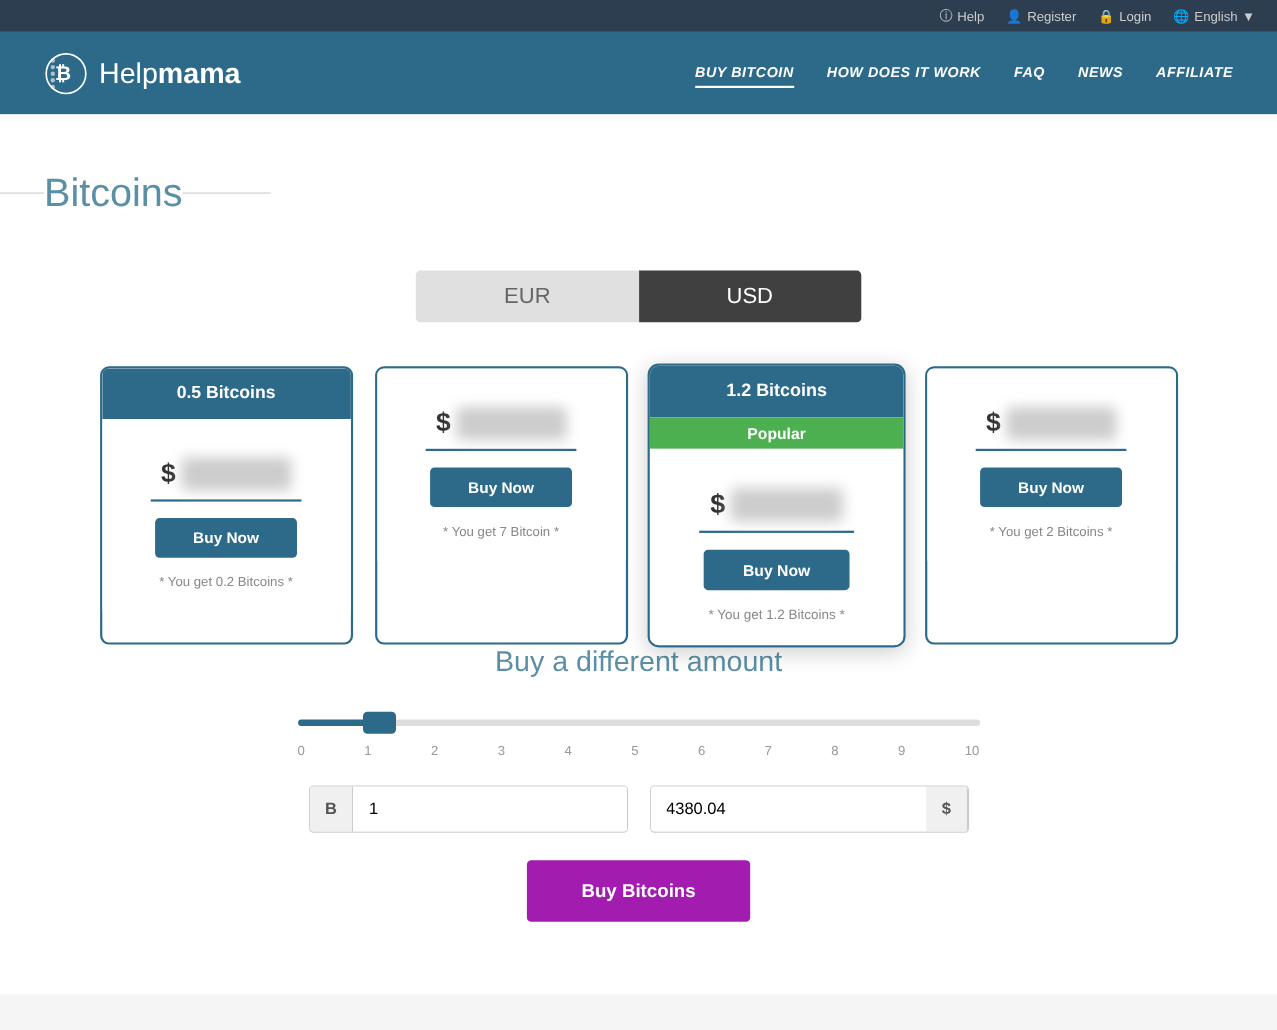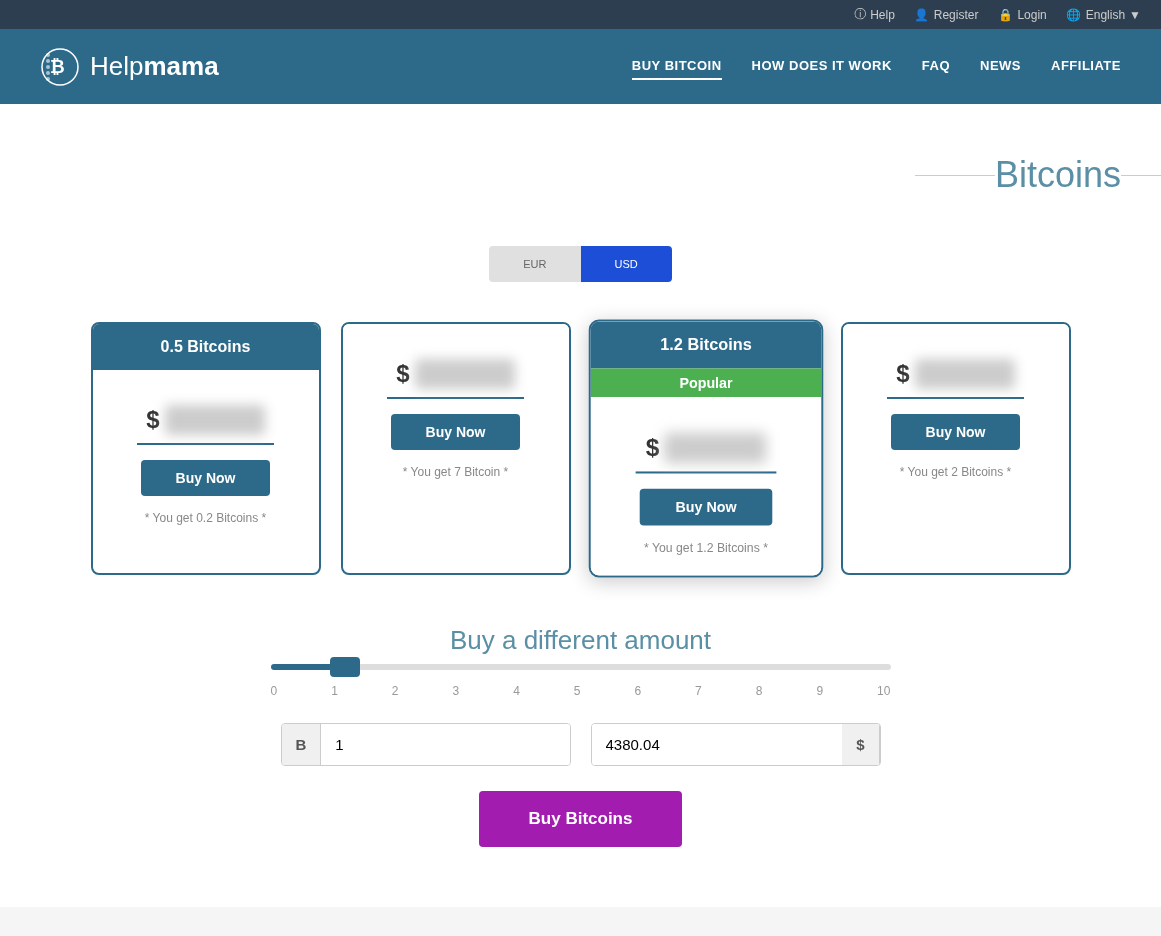--- a/index.html
+++ b/index.html
@@ -43,20 +43,21 @@
     }
     .logo-icon {
       width: 40px;
       height: 40px;
     }
     .logo-text span.bold { font-weight: 700; }
     .nav {
       display: flex;
       gap: 30px;
       align-items: flex-end;
+      font-style: italic;
     }
     .nav-item {
       color: white;
       font-size: 13px;
       font-weight: 600;
       letter-spacing: 0.5px;
       cursor: pointer;
       text-decoration: none;
       padding: 5px 0;
       border-bottom: 2px solid transparent;
@@ -65,21 +66,21 @@
 
     
     .main {
       background: white;
       min-height: 800px;
       padding-bottom: 60px;
     }
 
     
     .page-title-section {
-      text-align: right;
+      text-align: left;
       padding: 50px 0 30px;
     }
     .page-title {
       font-size: 36px;
       font-weight: 300;
       color: #5a8fa5;
       position: relative;
       display: inline-block;
       padding: 0 40px;
     }
@@ -95,44 +96,43 @@
     .page-title::before { right: 100%; margin-right: -40px; }
     .page-title::after { left: 100%; margin-left: -40px; }
 
     
     .currency-toggle {
       display: flex;
       justify-content: center;
       margin: 20px 0 40px;
     }
     .currency-btn {
-      padding: 12px 34px;
-      font-size: 11px;
+      padding: 12px 80px;
+      font-size: 20px;
       border: none;
       cursor: pointer;
       font-weight: 500;
     }
     .currency-btn.eur {
       background: #e0e0e0;
       color: #666;
       border-radius: 4px 0 0 4px;
     }
     .currency-btn.usd {
-      background: #1d4ed8;
+      background: #404040;
       color: white;
       border-radius: 0 4px 4px 0;
     }
 
     
     .cards-section {
       display: flex;
       justify-content: center;
       gap: 20px;
       padding: 0 40px;
-      margin-bottom: 50px;
     }
 
     .card {
       border: 2px solid #2d6a8a;
       border-radius: 8px;
       width: 230px;
       overflow: hidden;
       background: white;
     }
     .card.featured {
@@ -216,20 +216,21 @@
 
     
     .custom-section {
       text-align: center;
       padding: 0 40px;
     }
     .custom-title {
       font-size: 26px;
       font-weight: 300;
       color: #5a8fa5;
+      margin-bottom: 30px;
     }
 
     
     .slider-container {
       max-width: 700px;
       margin: 0 auto 10px;
       padding: 0 40px;
     }
     input[type=range] {
       width: 100%;

